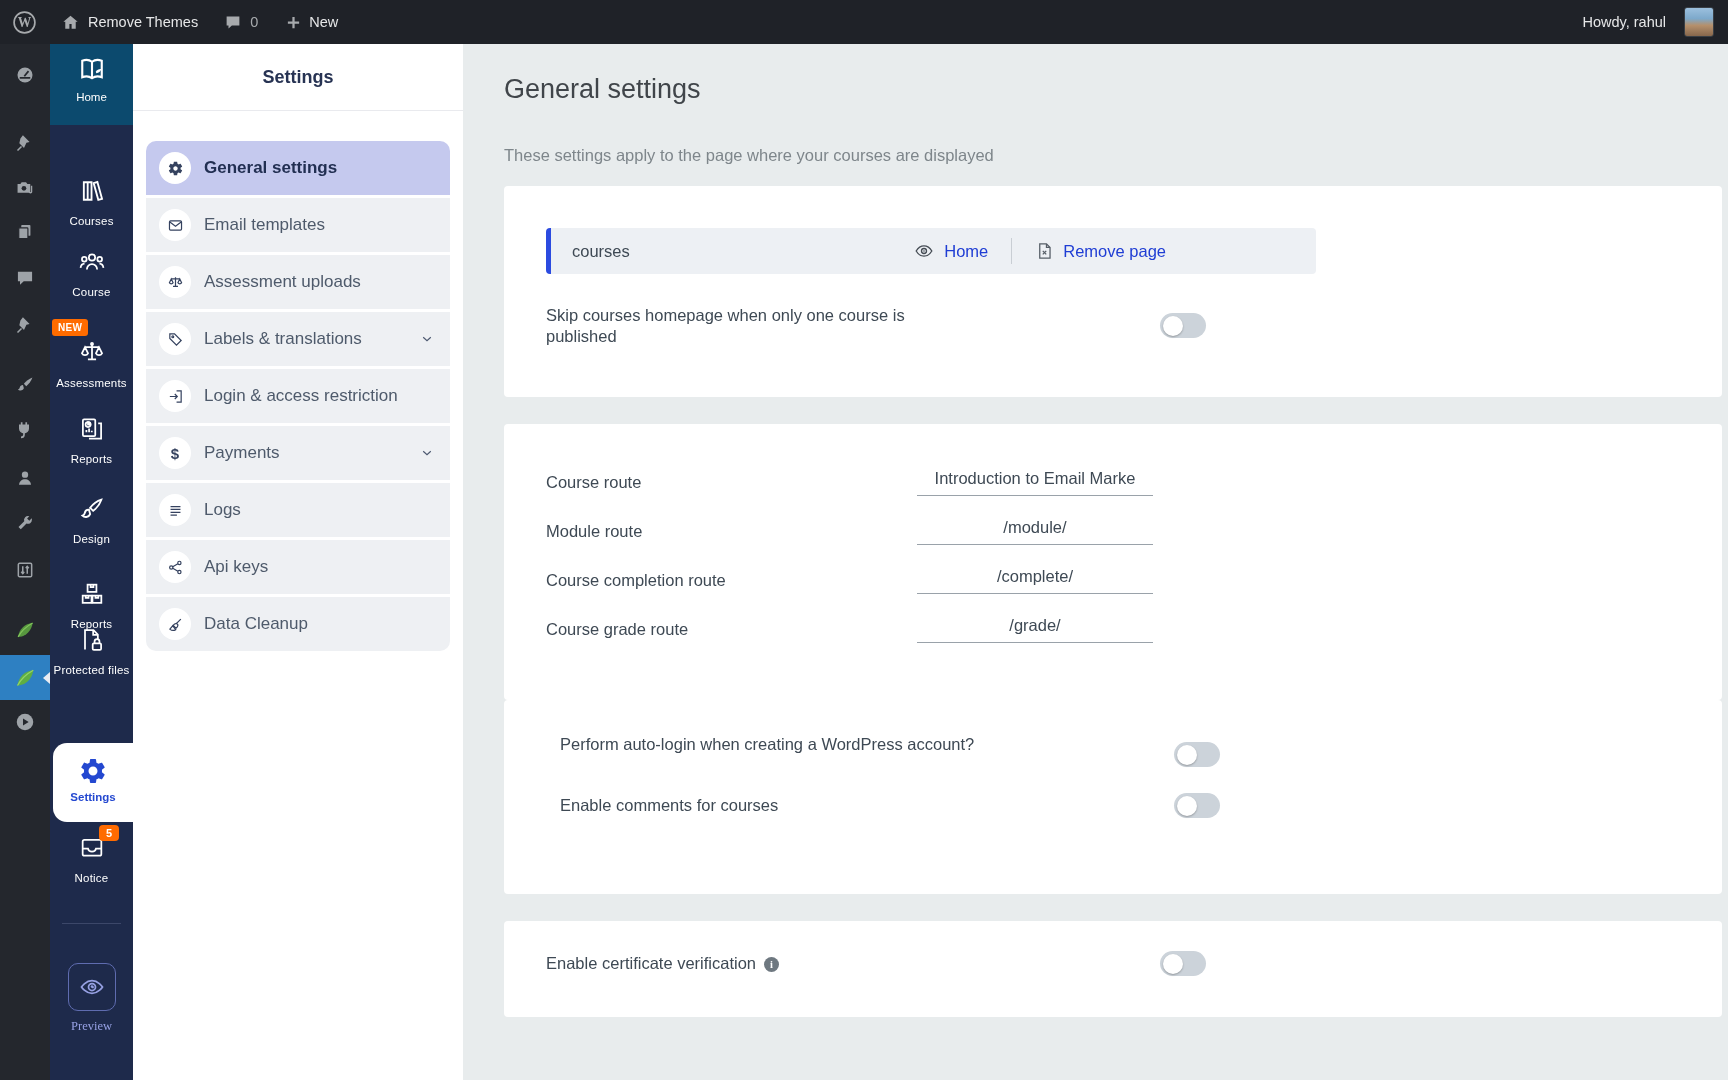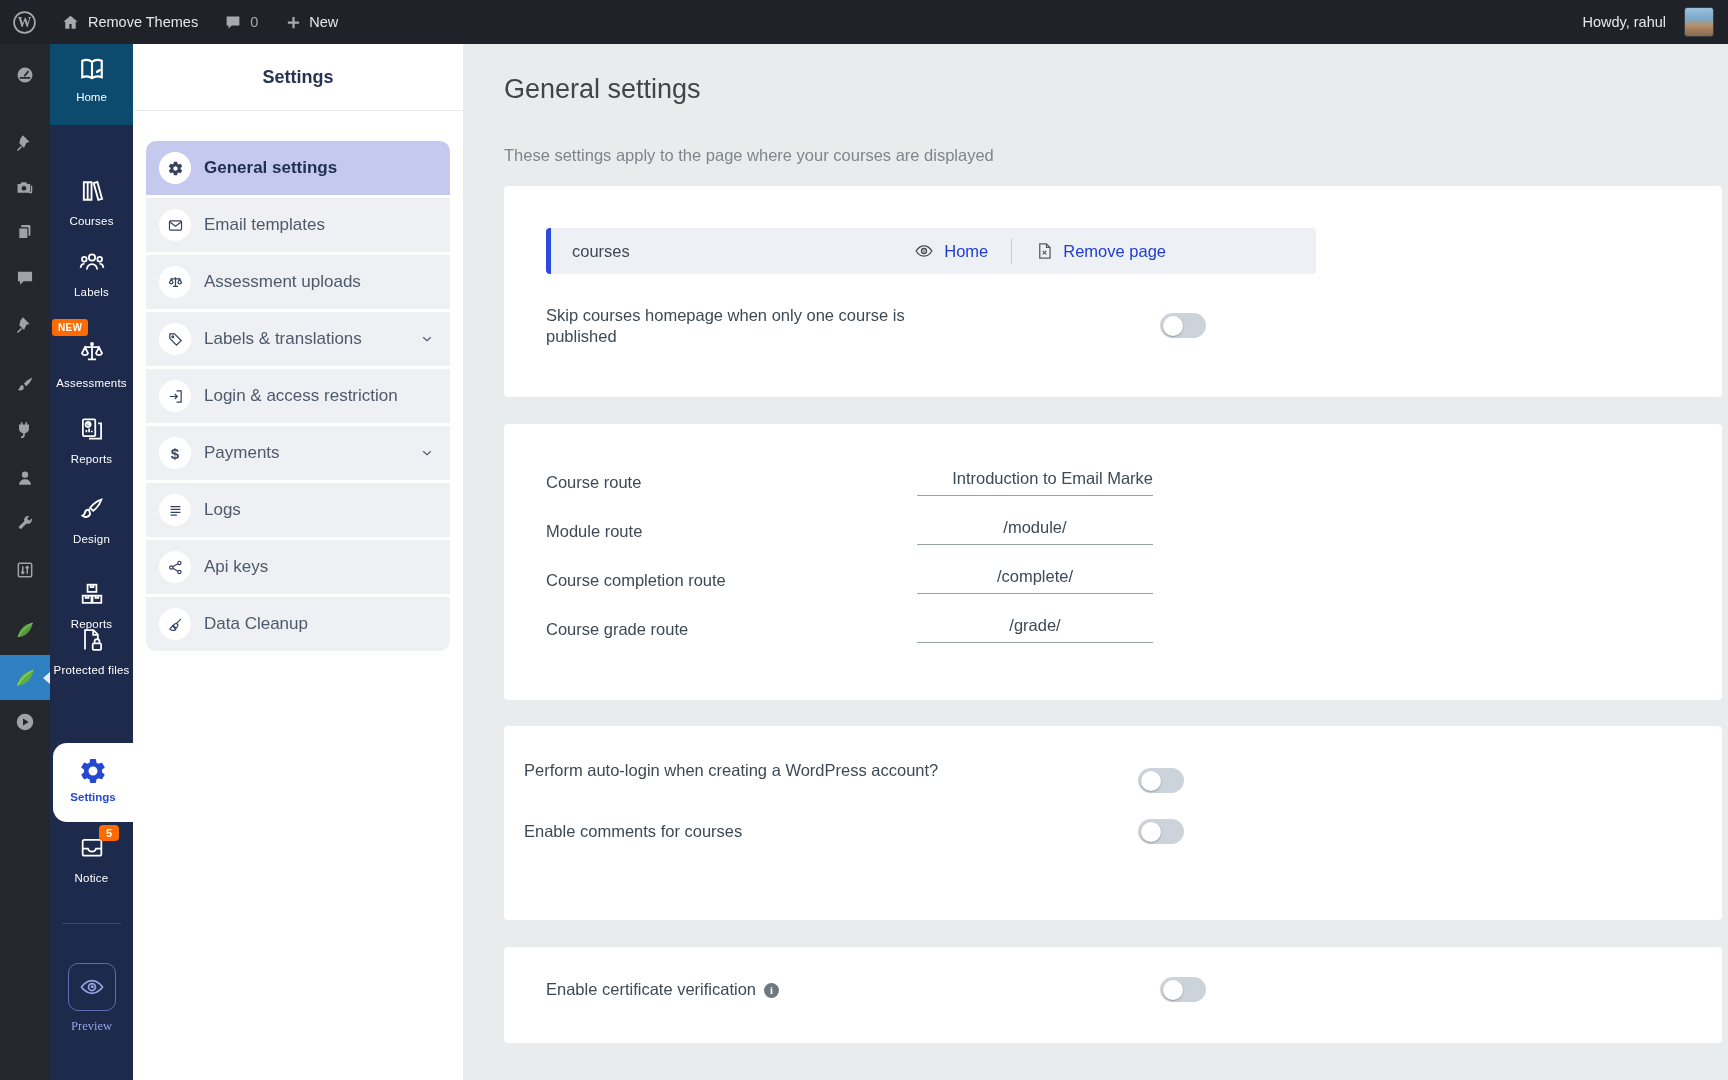--- a/index.html
+++ b/index.html
@@ -67,21 +67,21 @@
   .chev{margin-left:auto;line-height:0;}
 
   
   .main{position:absolute;left:463px;top:44px;right:0;bottom:0;background:#e8eced;
     box-sizing:border-box;padding:26px 0 0 41px;overflow:hidden;}
   .page-title{margin:0;font-size:27px;line-height:38px;font-weight:400;color:#40454a;}
   .page-subtitle{margin:36px 0 0 0;font-size:16.5px;line-height:22px;color:#7e868b;}
   .card{width:1218px;background:#fff;border-radius:4px;box-sizing:border-box;}
   .card1{margin-top:20px;height:211px;padding:42px 0 0 42px;}
   .card2{margin-top:27px;height:276px;padding:34px 0 0 42px;}
-  .card3{margin-top:26px;height:194px;padding:34px 0 0 20px;}
+  .card3{height:194px;padding:34px 0 0 56px;}
   .card4{margin-top:27px;height:96px;padding:30px 0 0 42px;}
 
   .gray-row{width:770px;height:46px;background:#edf0f4;border-left:5px solid #2b4be0;
     border-radius:4px;display:flex;align-items:center;box-sizing:border-box;
     padding:0 150px 0 21px;}
   .page-name{font-size:16.5px;color:#3e4954;}
   .row-actions{margin-left:auto;display:flex;align-items:center;}
   .link{display:flex;align-items:center;gap:9px;color:#1f3dd4;font-size:16.5px;font-weight:500;
     cursor:pointer;text-decoration:none;}
   .vdivider{width:1px;height:26px;background:#c9ced4;margin:0 23px;}
@@ -95,21 +95,21 @@
   .toggle{width:46px;height:25px;border-radius:13px;background:#ccd3da;position:relative;
     flex-shrink:0;cursor:pointer;}
   .toggle::after{content:"";position:absolute;left:3px;top:2.5px;width:20px;height:20px;
     border-radius:50%;background:#fff;box-shadow:0 1px 2px rgba(0,0,0,.28);}
 
   .route-row{display:flex;align-items:center;height:49px;}
   .route-label{width:371px;font-size:16.5px;color:#3e4954;}
   .route-input{width:236px;border:none;outline:none;background:transparent;
     border-bottom:1px solid #9aa2aa;font-family:"Liberation Sans",sans-serif;
     font-size:16.5px;color:#3e4954;text-align:center;padding:0 0 7px 0;}
-  .route-input.left{text-align:right;}
+  .route-input.left{text-align:center;}
 
   .info-dot{display:inline-flex;align-items:center;justify-content:center;width:15px;height:15px;
     border-radius:50%;background:#6e7880;color:#fff;font-size:10.5px;font-weight:700;
     margin-left:8px;vertical-align:1px;cursor:pointer;font-family:"Liberation Serif",serif;}
 </style>
 </head>
 <body>
 
 <div class="screen">
 
@@ -257,21 +257,21 @@
 
     <div class="rail-item" style="top:204px">
       <svg width="30" height="28" viewBox="0 0 24 24" fill="none" stroke="#fff" stroke-width="1.5">
           <circle cx="12" cy="8.2" r="2.7"></circle>
           <path d="M7.6 18.5c0-2.6 2-4.7 4.4-4.7s4.4 2.1 4.4 4.7"></path>
           <circle cx="5.4" cy="9.6" r="2"></circle>
           <path d="M2.2 17c.2-2 1.6-3.5 3.4-3.6"></path>
           <circle cx="18.6" cy="9.6" r="2"></circle>
           <path d="M21.8 17c-.2-2-1.6-3.5-3.4-3.6"></path>
         </svg>
-      <span class="lbl">Labels</span>
+      <span class="lbl">Course</span>
     </div>
 
     <div class="rail-item" style="top:295px">
       <span class="badge-new">NEW</span>
       <svg width="28" height="28" viewBox="0 0 24 24" fill="none" stroke="#fff" stroke-width="1.5">
           <path d="M12 4.5v13M8.5 17.5h7M6 7h12"></path>
           <path d="M6 7l-2.6 5.3a2.9 2.9 0 0 0 5.2 0L6 7zM18 7l-2.6 5.3a2.9 2.9 0 0 0 5.2 0L18 7z"></path>
           <circle cx="12" cy="4.2" r="0.9"></circle>
         </svg>
       <span class="lbl">Assessments</span>

